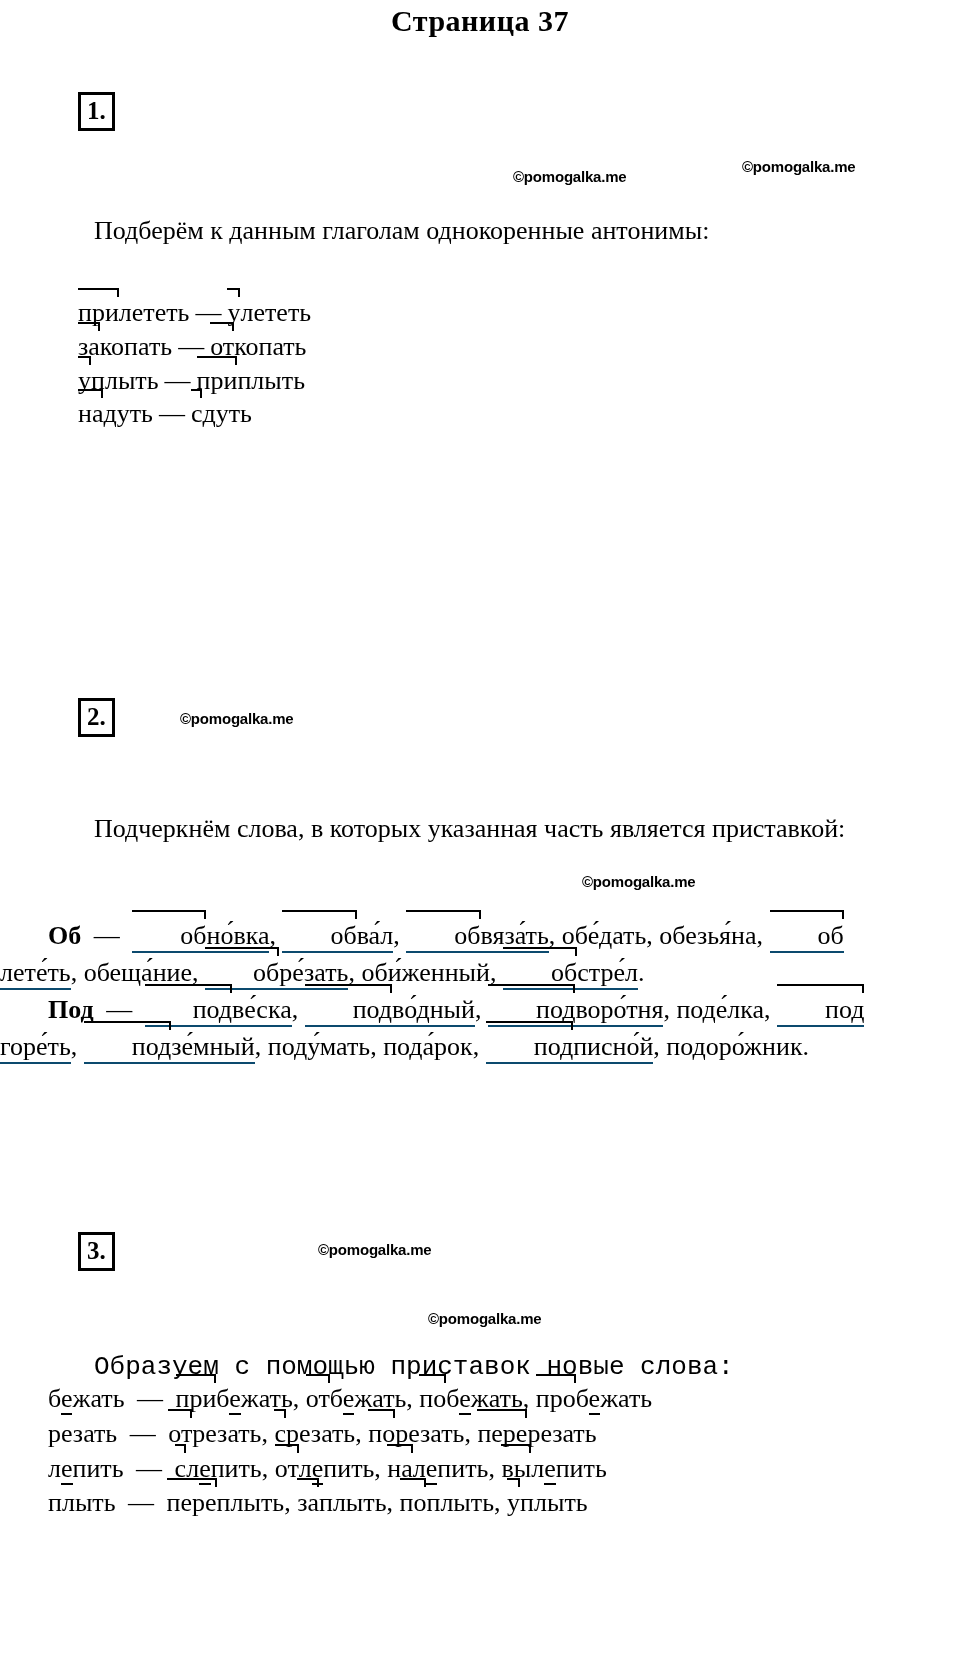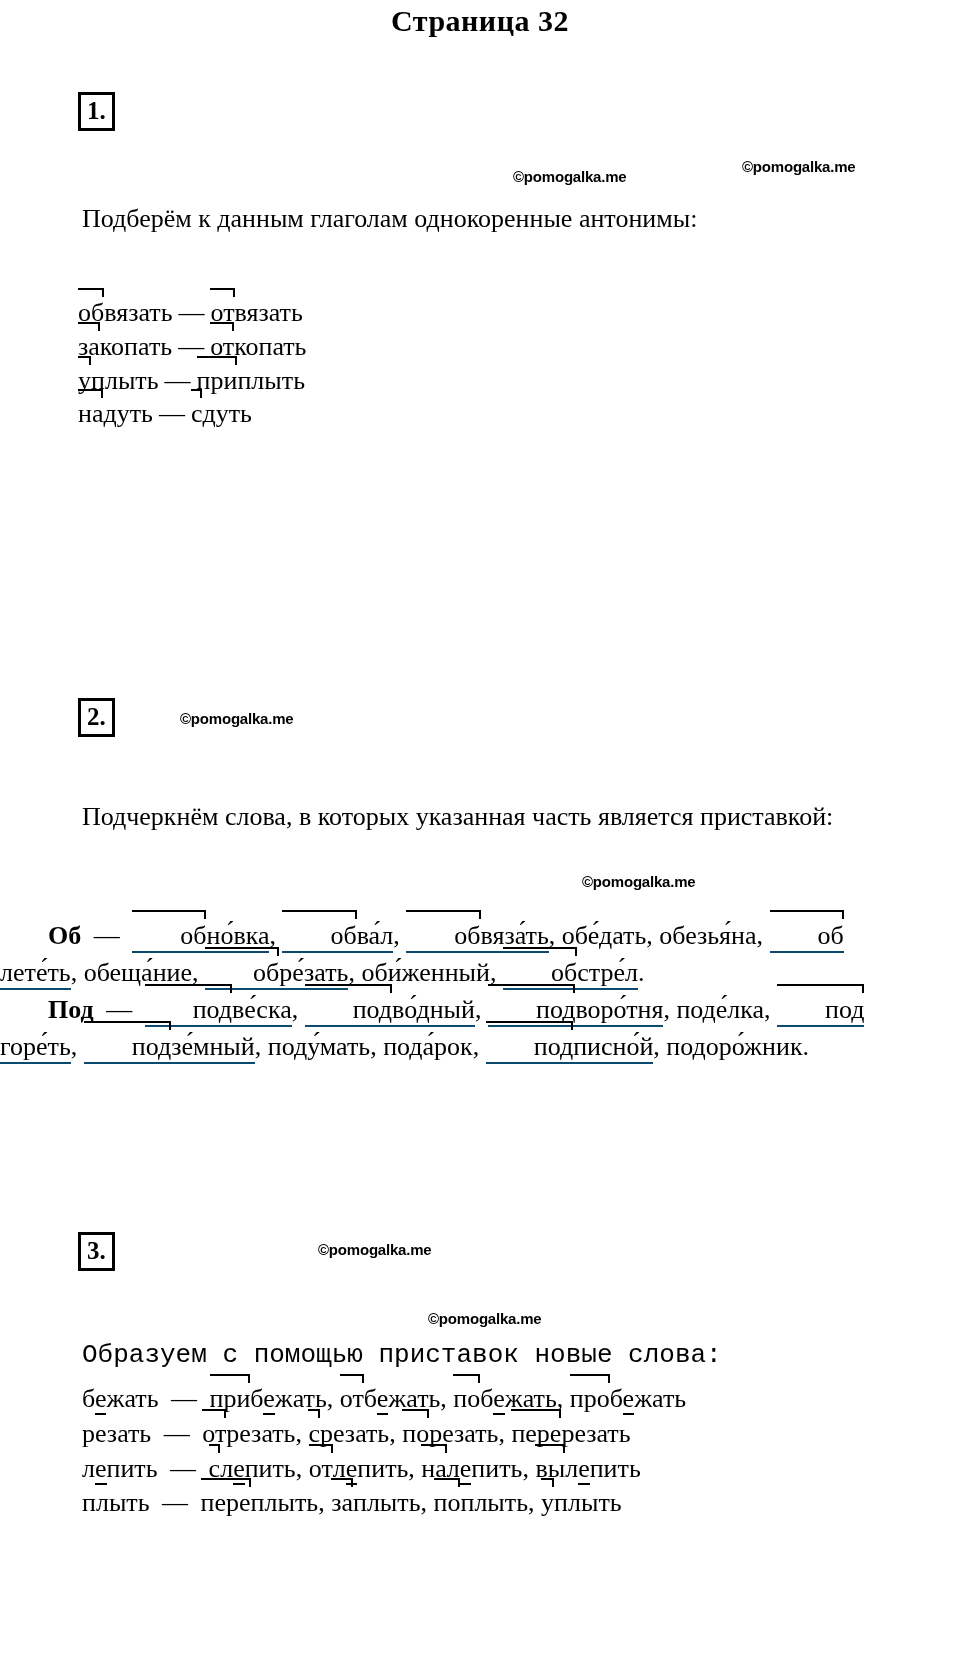--- a/index.html
+++ b/index.html
@@ -57,21 +57,21 @@
     font-size: 15px;
     color: #000;
     white-space: nowrap;
     letter-spacing: -0.2px;
   }
 
   
   .ptext {
     font-size: 26px;
     line-height: 1.16;
-    margin: 4px;
+    margin: 16px;
     padding: 0 10px 0 0;
   }
   .indent { text-indent: 30px; }
 
   .block {
     position: absolute;
     left: 0;
     width: 900px;
   }
 
@@ -120,29 +120,29 @@
   .bold { font-weight: bold; }
 
   .list2 {
     font-size: 26px;
     line-height: 1.42;
   }
   .list3 {
     font-size: 26px;
     line-height: 1.34;
     white-space: nowrap;
-    padding-left: 82px;
+    padding-left: 48px;
   }
 </style>
 </head>
 <body>
 
 <div class="page">
 
-  <div class="page-title">Страница 32</div>
+  <div class="page-title">Страница 37</div>
 
   <div id="watermark-layer">
       <div class="wm" style="left: 513px; top: 168px;">©pomogalka.me</div>
       <div class="wm" style="left: 742px; top: 158px;">©pomogalka.me</div>
       <div class="wm" style="left: 180px; top: 710px;">©pomogalka.me</div>
       <div class="wm" style="left: 582px; top: 873px;">©pomogalka.me</div>
       <div class="wm" style="left: 318px; top: 1241px;">©pomogalka.me</div>
       <div class="wm" style="left: 428px; top: 1310px;">©pomogalka.me</div>
     </div>
 
@@ -151,21 +151,21 @@
       <span class="num-box" style="left:78px; top:0;">1.</span>
     </div>
   </div>
 
   <div class="block" style="top:200px;">
     <p class="ptext indent" style="padding-left:48px;">Подберём к данным глаголам однокоренные антонимы:</p>
   </div>
 
   <div class="block" style="top:296px;">
     <div id="ex1-pairs">
-        <div class="pairline"><span><span class="pfx">об</span><span>вязать</span></span><span class="dash">—</span><span><span class="pfx">от</span><span>вязать</span></span></div>
+        <div class="pairline"><span><span class="pfx">при</span><span>лететь</span></span><span class="dash">—</span><span><span class="pfx">у</span><span>лететь</span></span></div>
         <div class="pairline"><span><span class="pfx">за</span><span>копать</span></span><span class="dash">—</span><span><span class="pfx">от</span><span>копать</span></span></div>
         <div class="pairline"><span><span class="pfx">у</span><span>плыть</span></span><span class="dash">—</span><span><span class="pfx">при</span><span>плыть</span></span></div>
         <div class="pairline"><span><span class="pfx">на</span><span>дуть</span></span><span class="dash">—</span><span><span class="pfx">с</span><span>дуть</span></span></div>
       </div>
   </div>
 
   <div class="block" style="top:698px;">
     <div class="ex-num-row">
       <span class="num-box" style="left:78px; top:0;">2.</span>
     </div>

